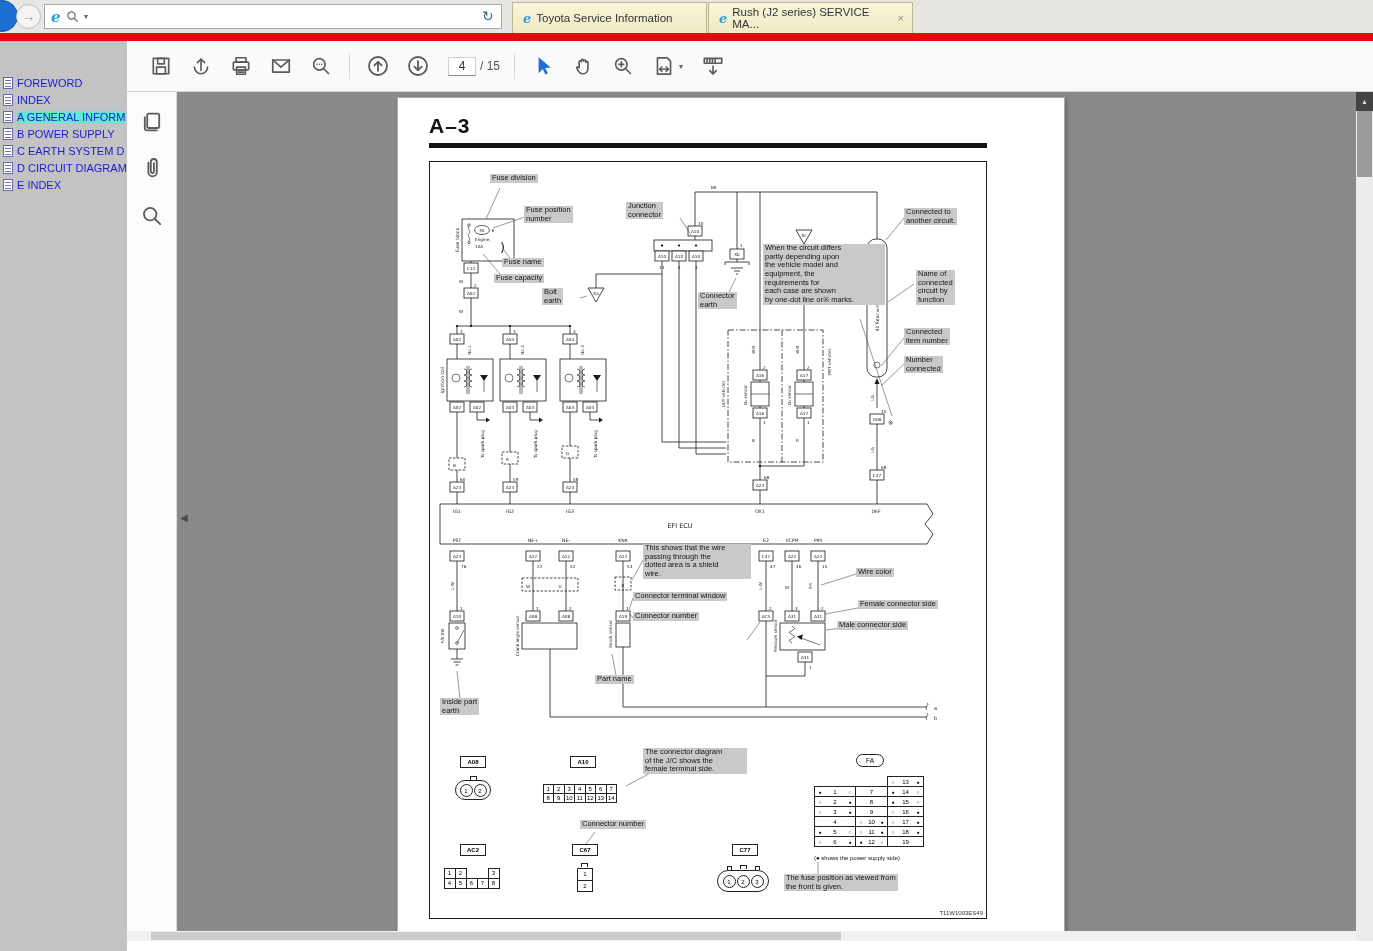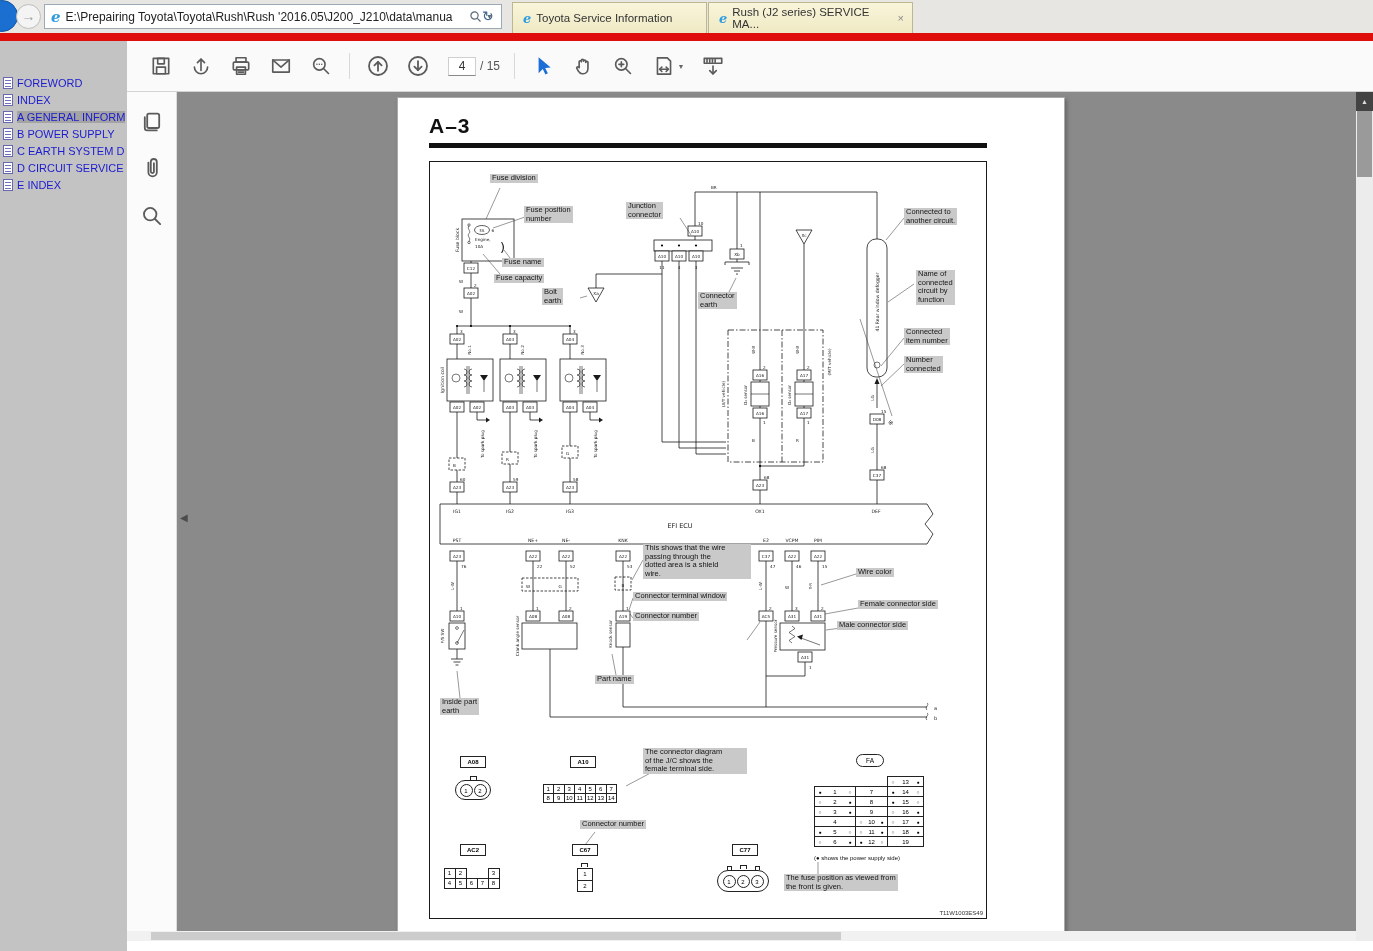--- a/index.html
+++ b/index.html
@@ -35,21 +35,21 @@
 
   
   .sidebar { position:absolute; left:0; top:41px; width:127px; height:910px; background:#c3c3c3;text-align:right; }
   .sb-items { position:absolute; left:3px; top:33px; width:124px; }
   .sb-item { display:flex; align-items:center; height:17px; overflow:hidden; white-space:nowrap; cursor:default; }
   .sb-item .doc-ico { flex:0 0 10px; width:10px; height:12px; background:#fff; border:1px solid #6868b0;
               margin-right:4px; position:relative; }
   .doc-ico::before { content:""; position:absolute; left:1px; top:2px; width:6px; height:1px;
               background:#7070c0; box-shadow:0 3px 0 #7070c0, 0 6px 0 #7070c0; }
   .sb-item span.sb-label { font-size:11px; color:#1b1bd0; }
-  .sb-item.hl .sb-label { background:#a3a3a3; }
+  .sb-item.hl .sb-label { background:#5eead4; }
 
   
   .main { position:absolute; left:127px; top:41px; width:1246px; height:910px; }
   .pdf-toolbar { position:absolute; left:0; top:0; width:1246px; height:51px; background:#fafafa;
                  border-bottom:1px solid #d4d4d4; display:flex; align-items:center; }
   .tb-btn { width:34px; height:34px; display:flex; align-items:center; justify-content:center; margin:0 3px; }
   .tb-sep { width:1px; height:26px; background:#d9d9d9; margin:0 8px; }
   .pagebox { width:28px; height:19px; border:1px solid #cfcfcf; border-bottom:1px solid #8a8a8a;
              font-size:12px; color:#333; text-align:center; margin:0 4px 0 10px;
              font-family:"Liberation Sans",sans-serif; }
@@ -127,21 +127,20 @@
 </head>
 <body>
 
 <div id="app">
 
   <div class="titlebar">
     <div class="nav-back"></div>
     <div class="nav-fwd">→</div>
     <div class="addressbar">
       <span class="ie-ico">e</span>
-      <input class="addr-text" value="E:\Prepairing Toyota\Toyota\Rush\Rush '2016.05\J200_J210\data\manua" style="">
       <svg width="13" height="13" viewBox="0 0 13 13">
         <circle cx="5.5" cy="5.5" r="3.6" stroke="#5c6a76" stroke-width="1.2" fill="none"></circle>
         <line x1="8.3" y1="8.3" x2="11.5" y2="11.5" stroke="#5c6a76" stroke-width="1.2"></line>
       </svg>
       <span class="addr-ico" style="font-size:7px;">▼</span>
     </div>
     <span class="refresh">↻</span>
     <div class="tab tab1">
       <span class="ie-ico">e</span>
       <span>Toyota Service Information</span>
@@ -172,21 +171,21 @@
       <div class="sb-item">
         <span class="doc-ico"></span>
         <span class="sb-label">B POWER SUPPLY</span>
         </div>
       <div class="sb-item">
         <span class="doc-ico"></span>
         <span class="sb-label">C EARTH SYSTEM D</span>
         </div>
       <div class="sb-item">
         <span class="doc-ico"></span>
-        <span class="sb-label">D CIRCUIT SERVICE</span>
+        <span class="sb-label">D CIRCUIT DIAGRAM</span>
         </div>
       <div class="sb-item">
         <span class="doc-ico"></span>
         <span class="sb-label">E INDEX</span>
         </div>
     </div>
   </div>
 
   <div class="main">
     <div class="pdf-toolbar">
@@ -663,20 +662,27 @@
           <div class="lbl" style="left:94px;top:44px">Fuse position
 number</div>
           <div class="lbl" style="left:72px;top:96px">Fuse name</div>
           <div class="lbl" style="left:64px;top:112px">Fuse capacity</div>
           <div class="lbl" style="left:112px;top:126px">Bolt
 earth</div>
           <div class="lbl" style="left:196px;top:40px">Junction
 connector</div>
           <div class="lbl" style="left:268px;top:130px">Connector
 earth</div>
+          <div class="lbl" style="left:333px;top:82px;width:122px">When the circuit differs
+partly depending upon
+ the vehicle model and
+equipment, the
+requirements for
+each case are shown
+by one-dot line or※ marks.</div>
           <div class="lbl" style="left:474px;top:46px">Connected to
 another circuit.</div>
           <div class="lbl" style="left:486px;top:108px">Name of
 connected
 circuit by
 function</div>
           <div class="lbl" style="left:474px;top:166px">Connected
 item number</div>
           <div class="lbl" style="left:474px;top:194px">Number
 connected</div>

